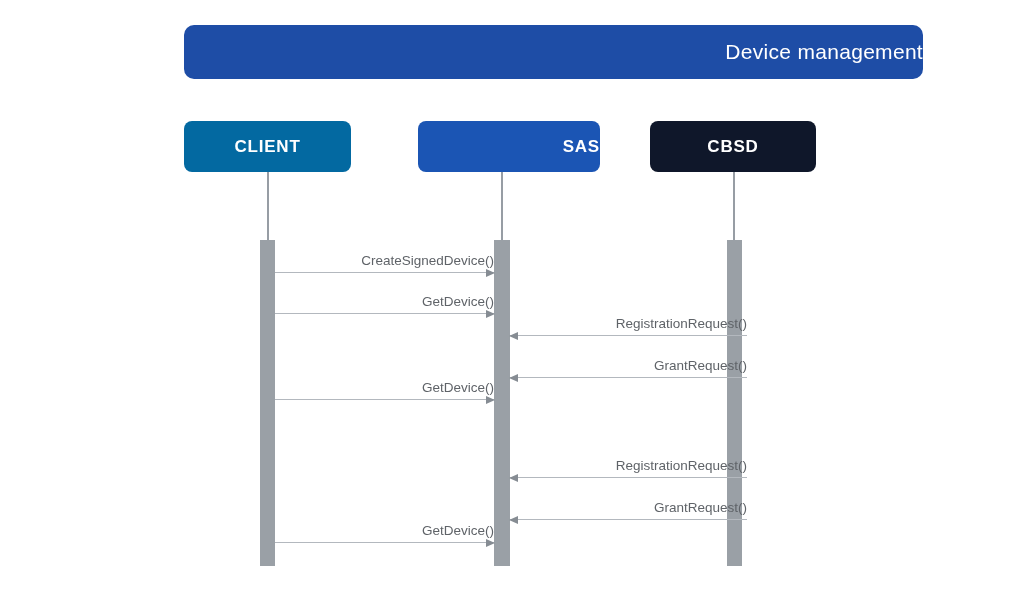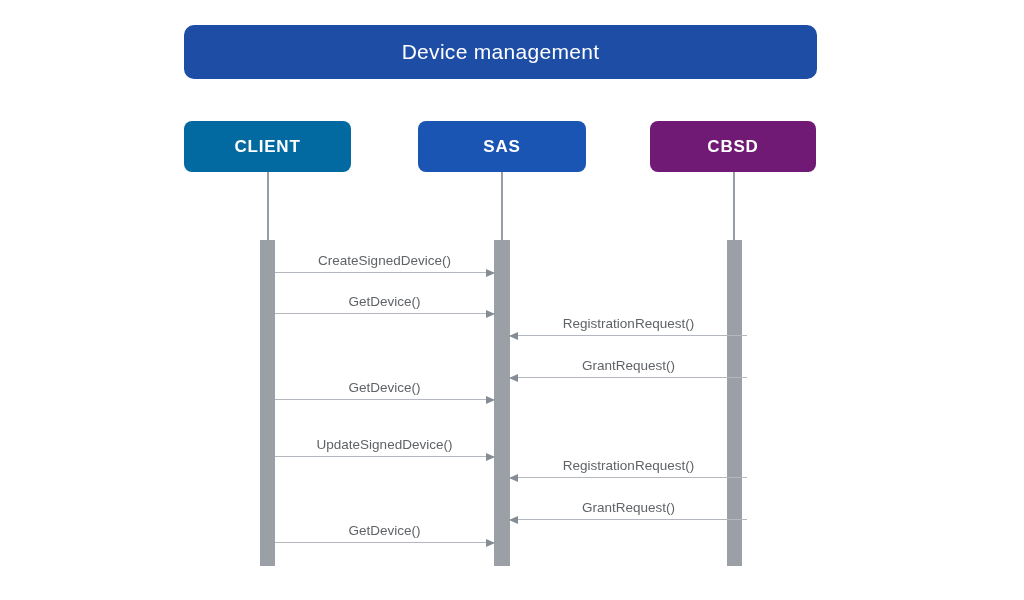--- a/index.html
+++ b/index.html
@@ -10,44 +10,44 @@
     width: 1024px;
     height: 600px;
     background: #ffffff;
     overflow: hidden;
   }
 
   
   .title-banner {
     position: absolute;
     left: 184px; top: 25px;
-    width: 633px; height: 54px;
+    width: 739px; height: 54px;
     border-radius: 10px;
     color: #ffffff;
     font-size: 21px;
     letter-spacing: 0.3px;
     line-height: 54px;
-    text-align: center;
+    text-align: right;
   }
 
   
   .actor {
     position: absolute;
     top: 121px;
     height: 51px;
     border-radius: 8px;
     color: #ffffff;
     font-size: 17px;
     font-weight: bold;
     letter-spacing: 0.8px;
     line-height: 51px;
     text-align: center;
   }
   .actor.client { left: 184px; width: 167px; }
-  .actor.sas    { left: 418px; width: 168px; }
+  .actor.sas    { left: 418px; width: 182px; text-align: right; }
   .actor.cbsd   { left: 650px; width: 166px; }
 
   
   .connector {
     position: absolute;
     top: 172px;
     height: 68px;
     width: 1.5px;
     background: #979da4;
   }
@@ -67,21 +67,21 @@
   .activation.cbsd   { left: 727px; width: 15px; }
 
   
   .msg {
     position: absolute;
     height: 26px;
   }
   .msg .msg-label {
     position: absolute;
     left: 0; right: 0; bottom: 8px;
-    text-align: center;
+    text-align: right;
     font-size: 13.5px;
     color: #5f6368;
     white-space: nowrap;
   }
   .msg .arrow-line {
     position: absolute;
     left: 0; right: 0; bottom: 3px;
     height: 1.5px;
     background: #b3b8be;
   }
@@ -102,21 +102,21 @@
 <body>
 
 <div class="stage">
 
   <div class="title-banner" style="background: rgb(30, 77, 166);">Device management</div>
 
   <div class="actor client" style="background: #0369a1;">CLIENT</div>
 
   <div class="actor sas" style="background: rgb(27, 85, 180);">SAS</div>
 
-  <div class="actor cbsd" style="background: #701a75;">CBSD</div>
+  <div class="actor cbsd" style="background: #0f172a;">CBSD</div>
 
   <div class="connector client"></div>
   <div class="connector sas"></div>
   <div class="connector cbsd"></div>
 
   <div class="activation client"></div>
   <div class="activation sas"></div>
   <div class="activation cbsd"></div>
 
   <div class="msg ltr" style="top:250px">
@@ -142,25 +142,20 @@
     <span class="arrow-line"></span>
     <span class="arrowhead"></span>
   </div>
 
   <div class="msg ltr" style="top:377px">
     <span class="msg-label">GetDevice()</span>
     <span class="arrow-line"></span>
     <span class="arrowhead"></span>
   </div>
 
-  <div class="msg ltr" style="top:434px">
-    <span class="msg-label">UpdateSignedDevice()</span>
-    <span class="arrow-line"></span>
-    <span class="arrowhead"></span>
-  </div>
 
   <div class="msg rtl" style="top:455px">
     <span class="msg-label">RegistrationRequest()</span>
     <span class="arrow-line"></span>
     <span class="arrowhead"></span>
   </div>
 
   <div class="msg rtl" style="top:497px">
     <span class="msg-label">GrantRequest()</span>
     <span class="arrow-line"></span>

